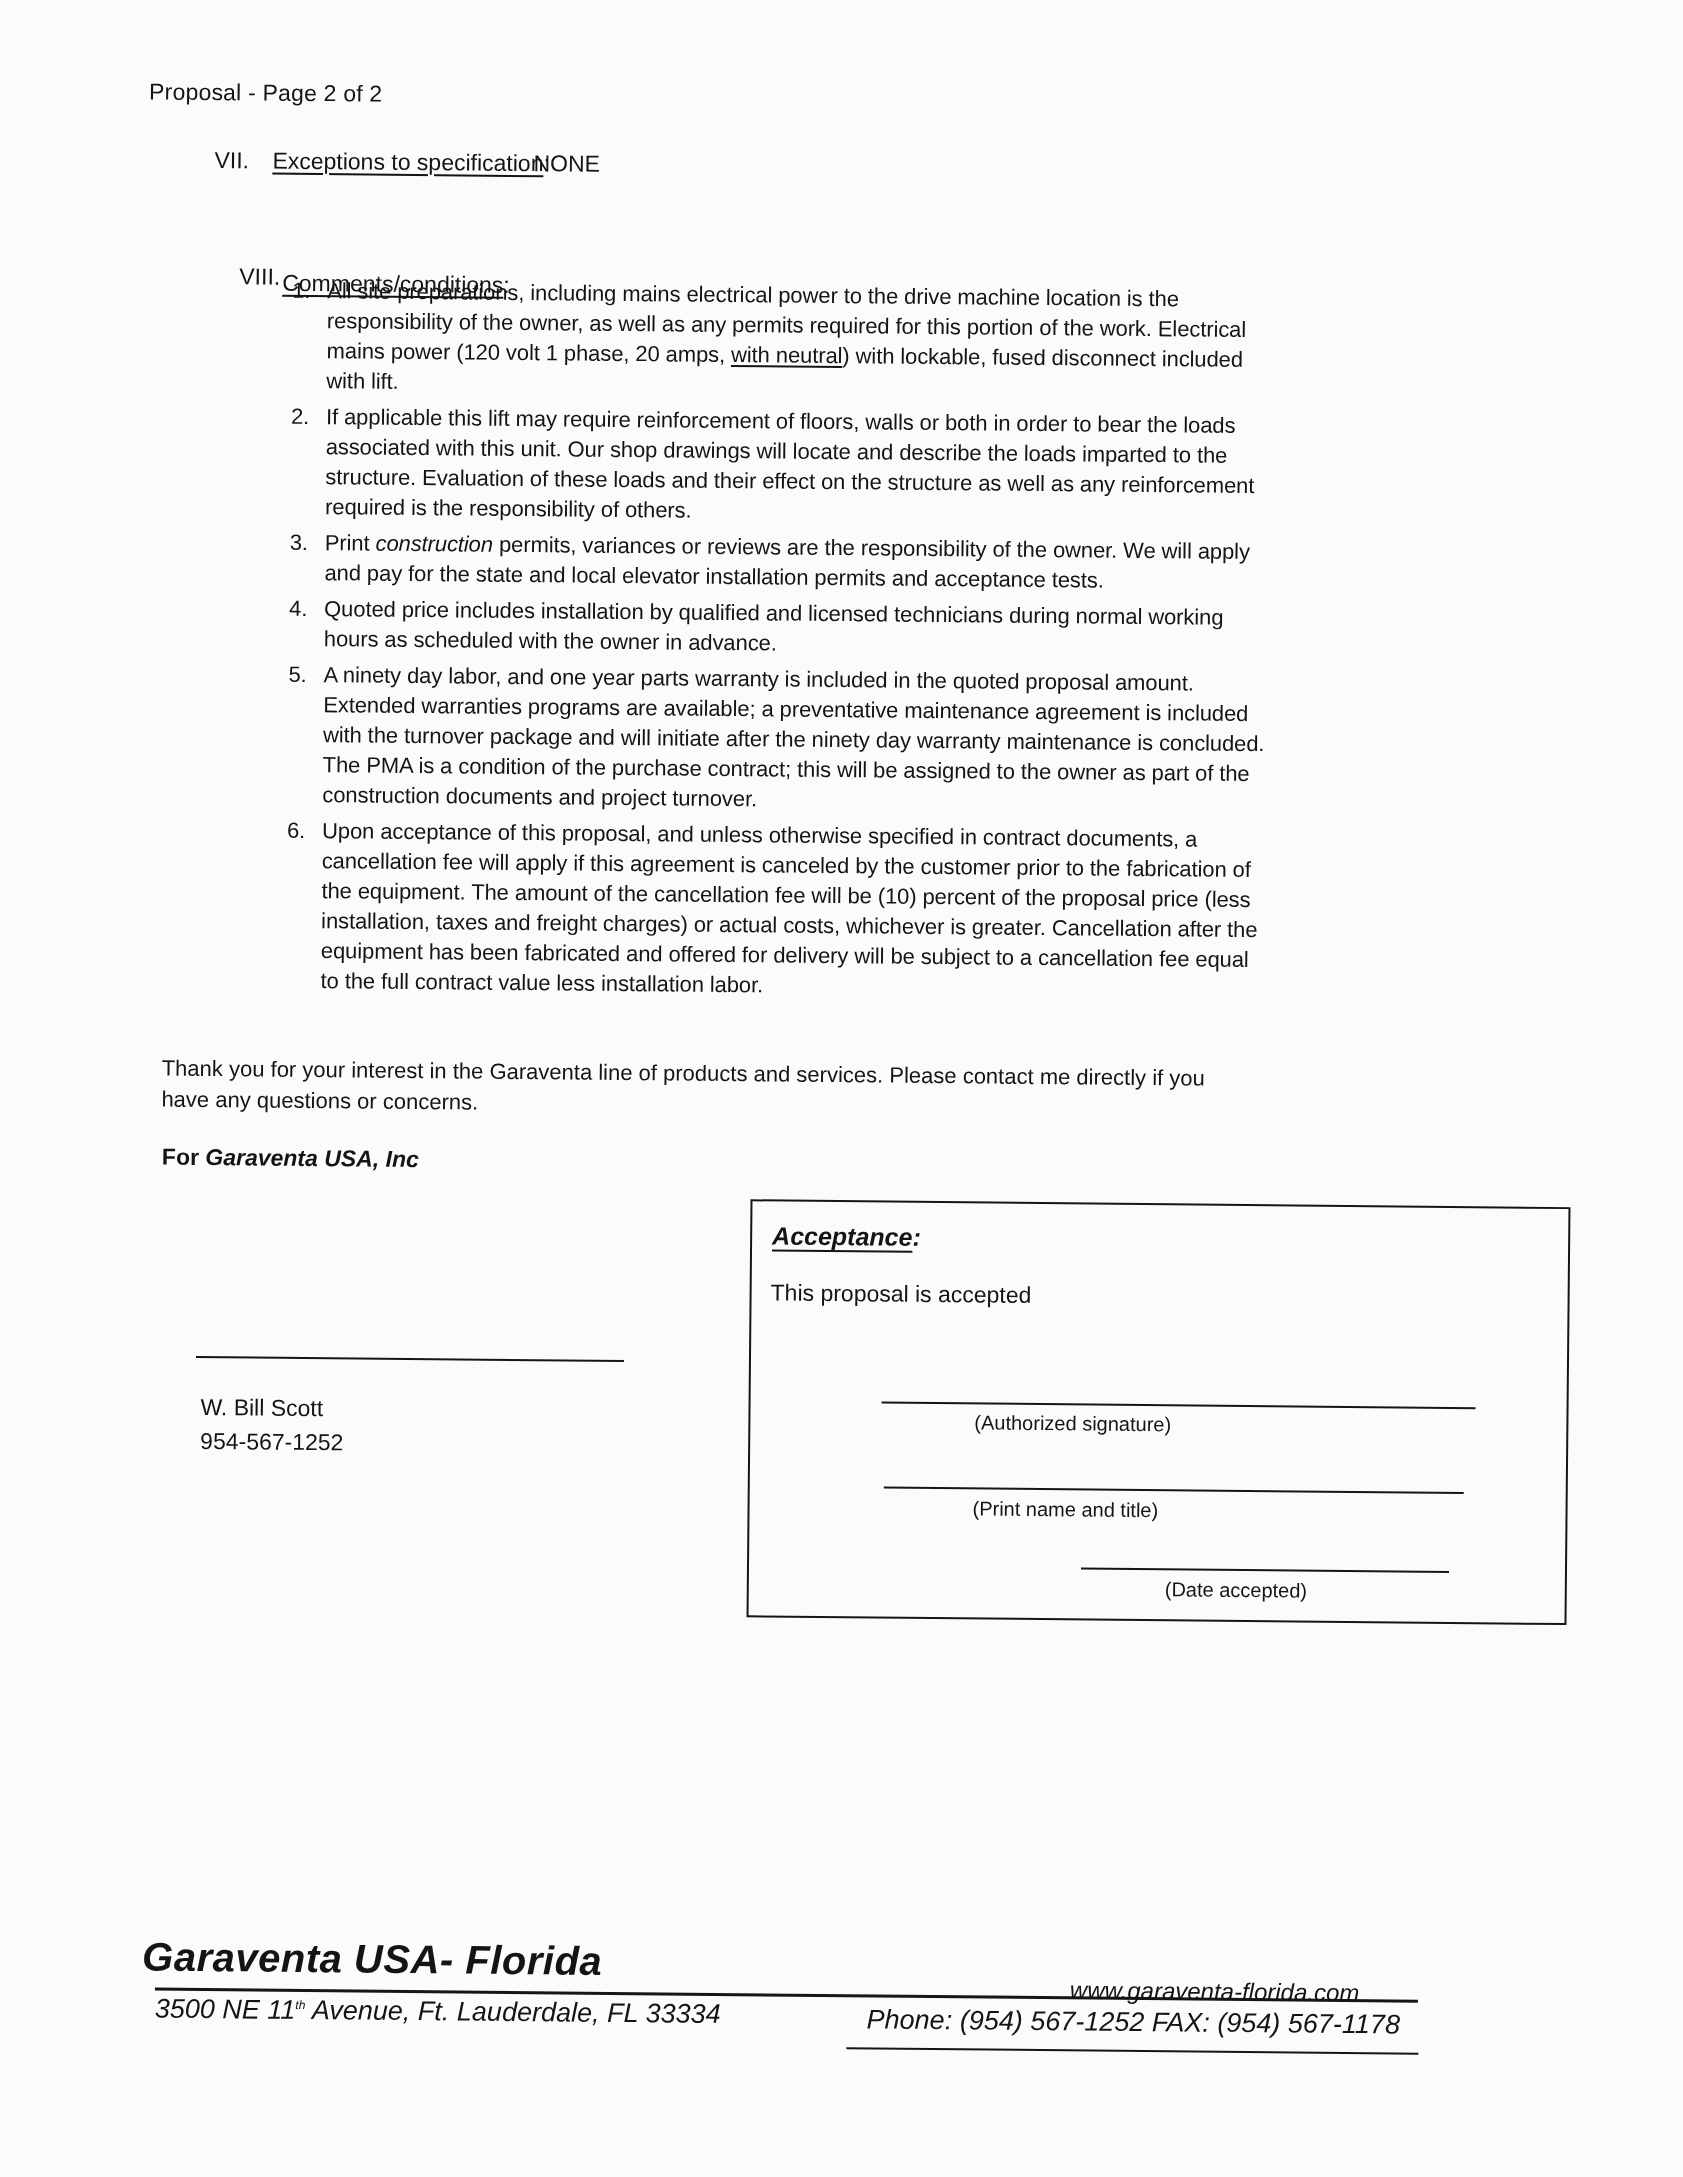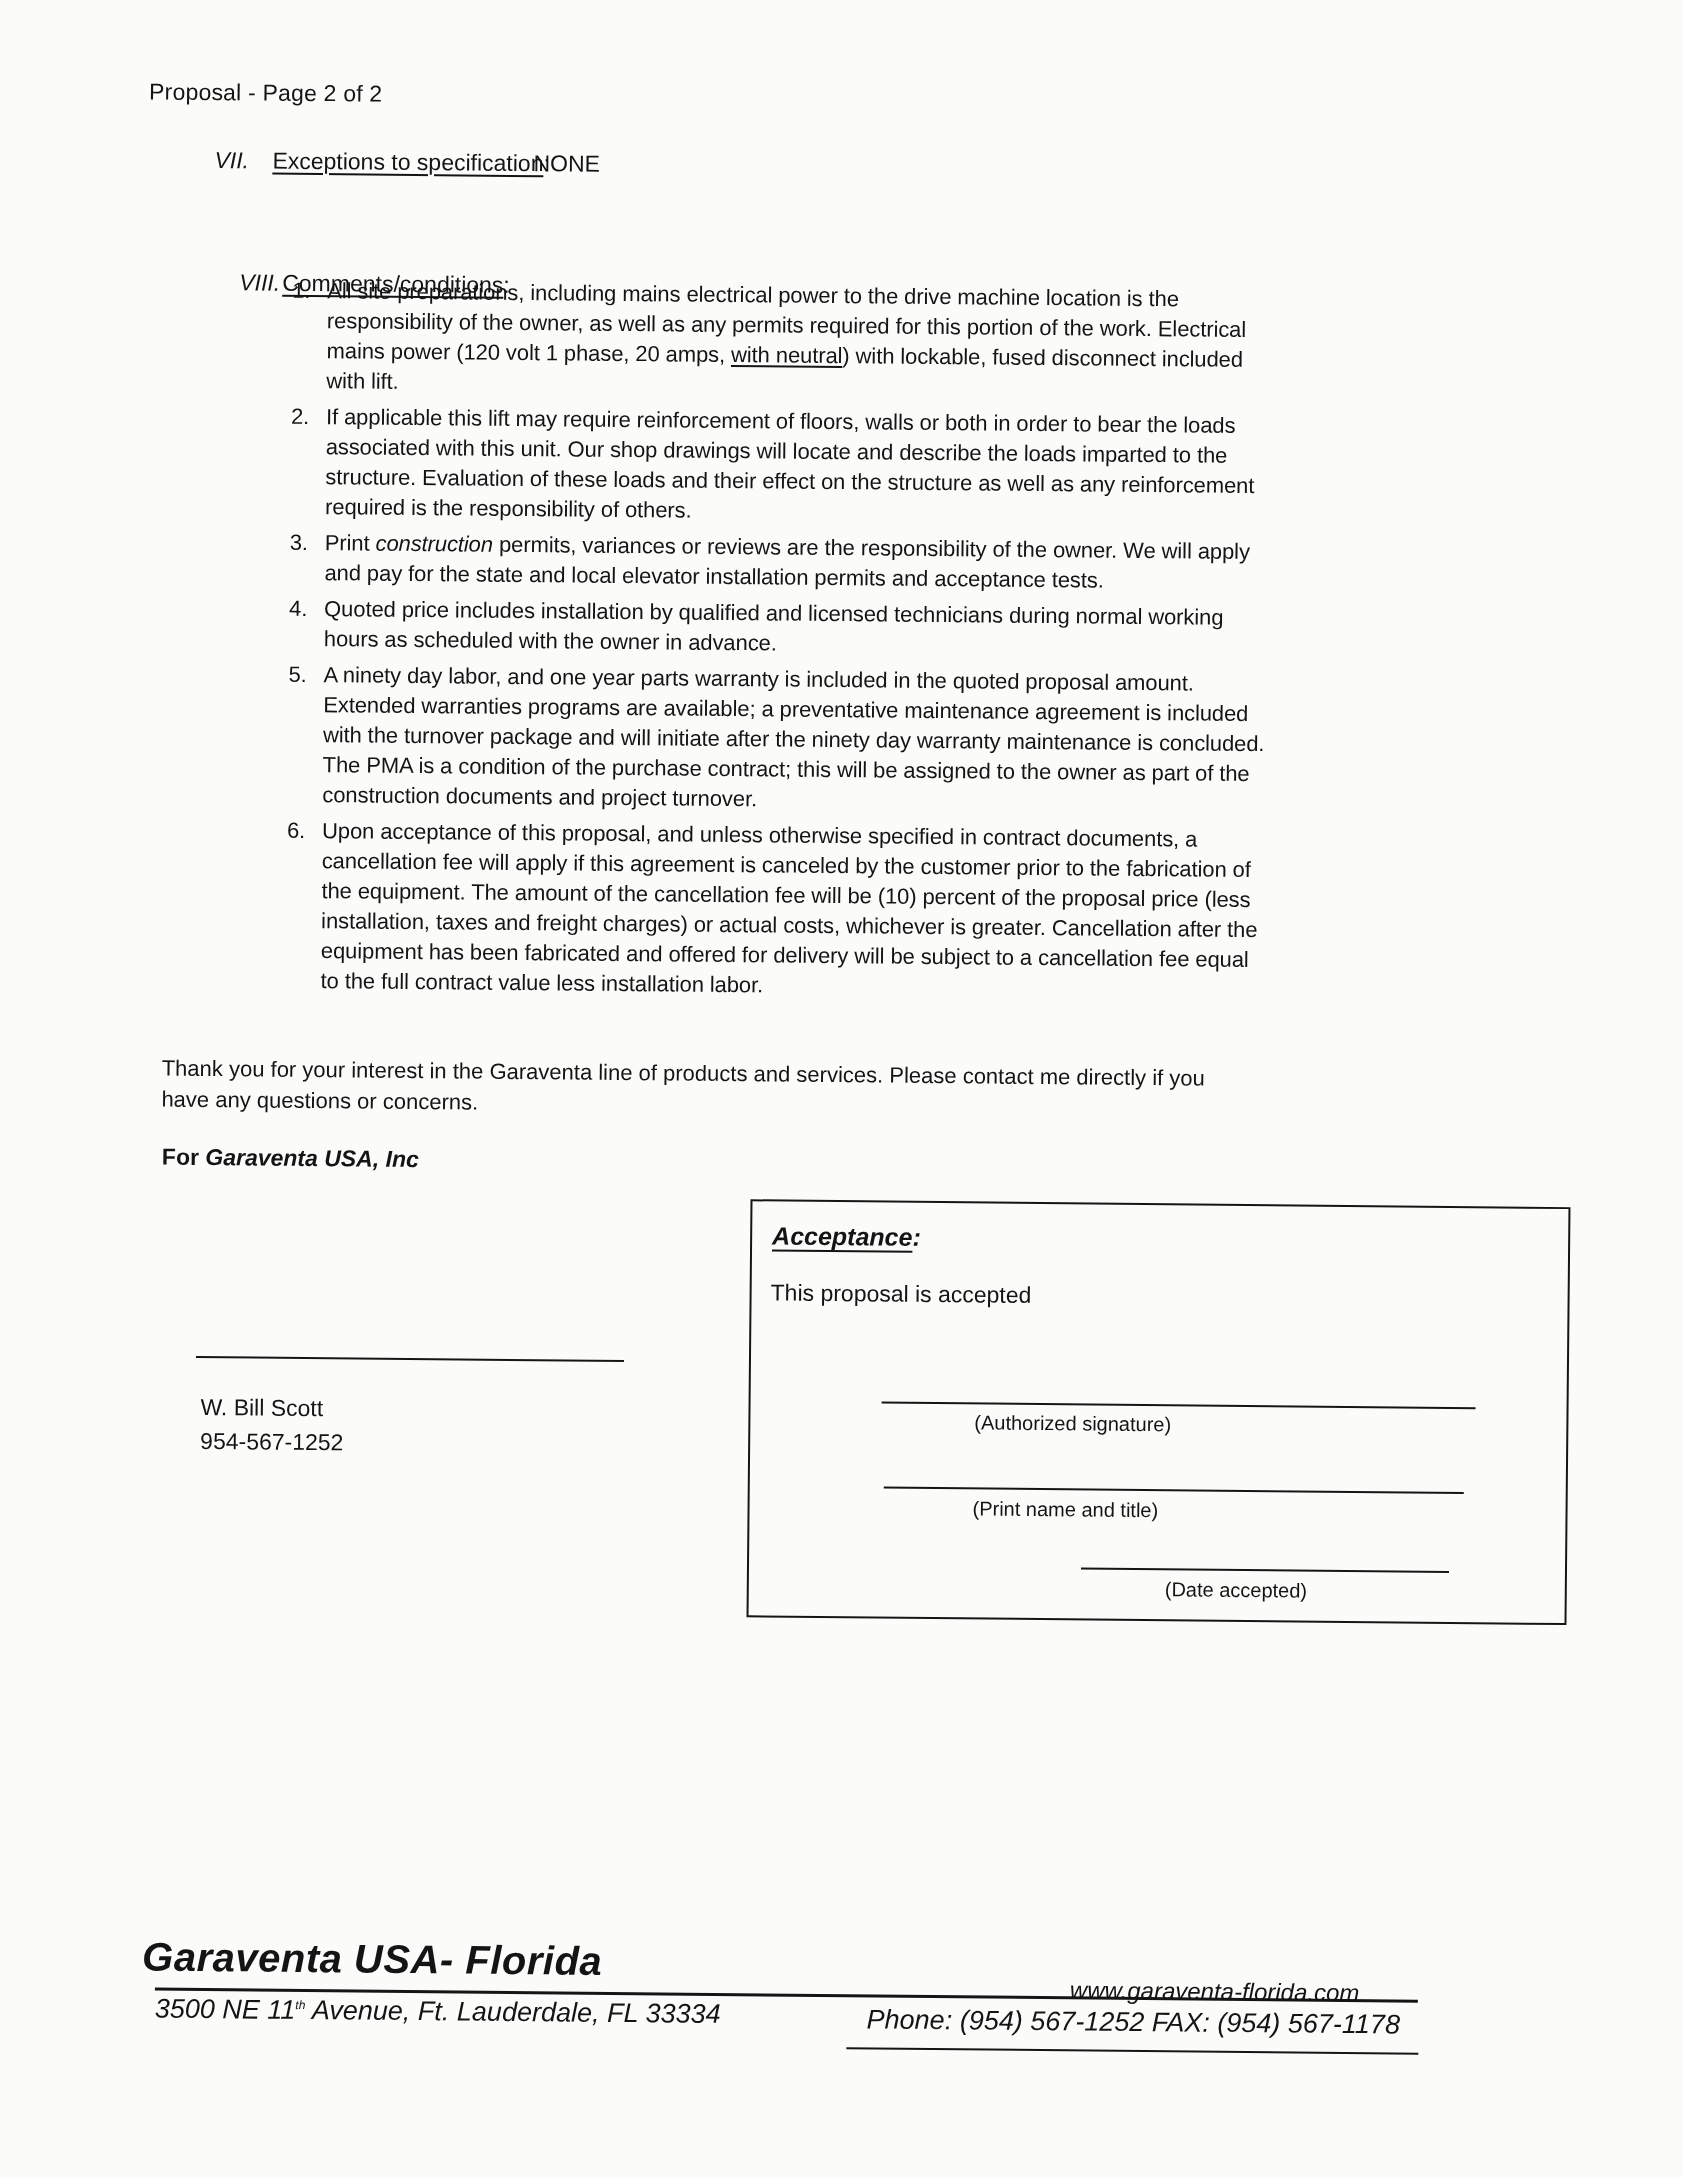--- a/index.html
+++ b/index.html
@@ -17,21 +17,21 @@
     left: 0; top: 0;
     width: 1683px;
     height: 2177px;
     transform: rotate(0.55deg);
     transform-origin: 0 0;
   }
   .abs { position: absolute; }
 
   .page-header { left: 150px; top: 77px; font-size: 23px; letter-spacing: 0.2px; }
 
-  .sec-num  { font-size: 23px; font-style: italic; }
+  .sec-num  { font-size: 23px; }
   .sec-title{ font-size: 23px; text-decoration: underline; text-underline-offset: 4px; }
   .sec-val  { font-size: 23px; }
 
   .list {
     left: 295px; top: 273px; width: 1119px;
     font-size: 22px; line-height: 30px; letter-spacing: -0.1px;
   }
   .item { display: flex; margin-bottom: 6px; }
   .item-num { width: 35px; flex: 0 0 35px; }
   .item-text { width: 1069px; white-space: pre-line; }
@@ -86,21 +86,21 @@
 <div class="sheet">
 
   <div class="abs page-header">Proposal - Page 2 of 2</div>
 
   <span class="abs sec-num" style="left:216px; top:145px;">VII.</span>
   <span class="abs" style="left:274px; top:145px; font-size:23px;">
     <span class="sec-title">Exceptions to specification</span><span>:</span>
   </span>
   <span class="abs sec-val" style="left:535px; top:145px;text-align:center;">NONE</span>
 
-  <span class="abs sec-num" style="left:242px; top:267px;">VIII.</span>
+  <span class="abs sec-num" style="left:242px; top:261px;">VIII.</span>
   <span class="abs" style="left:285px; top:267px; font-size:23px;">
     <span class="sec-title">Comments/conditions</span><span>:</span>
   </span>
 
   <div class="abs list">
 
     <div class="item">
       <div class="item-num">1.</div>
       <div class="item-text"><span>All site preparations, including mains electrical power to the drive machine location is the
 responsibility of the owner, as well as any permits required for this portion of the work.  Electrical

